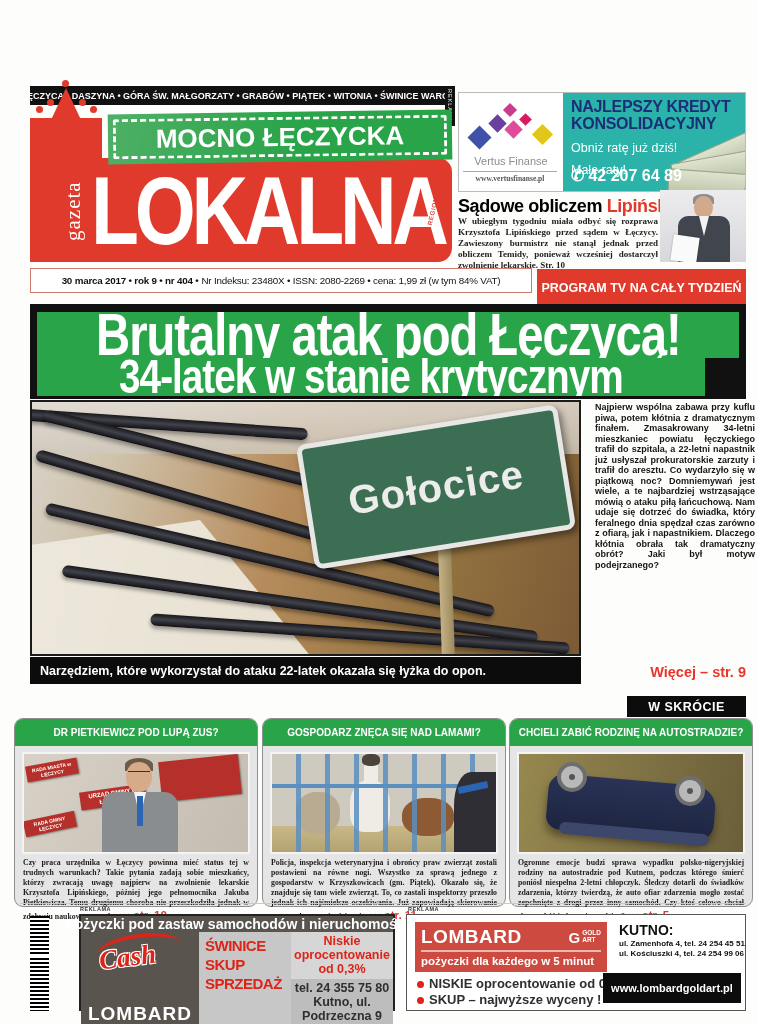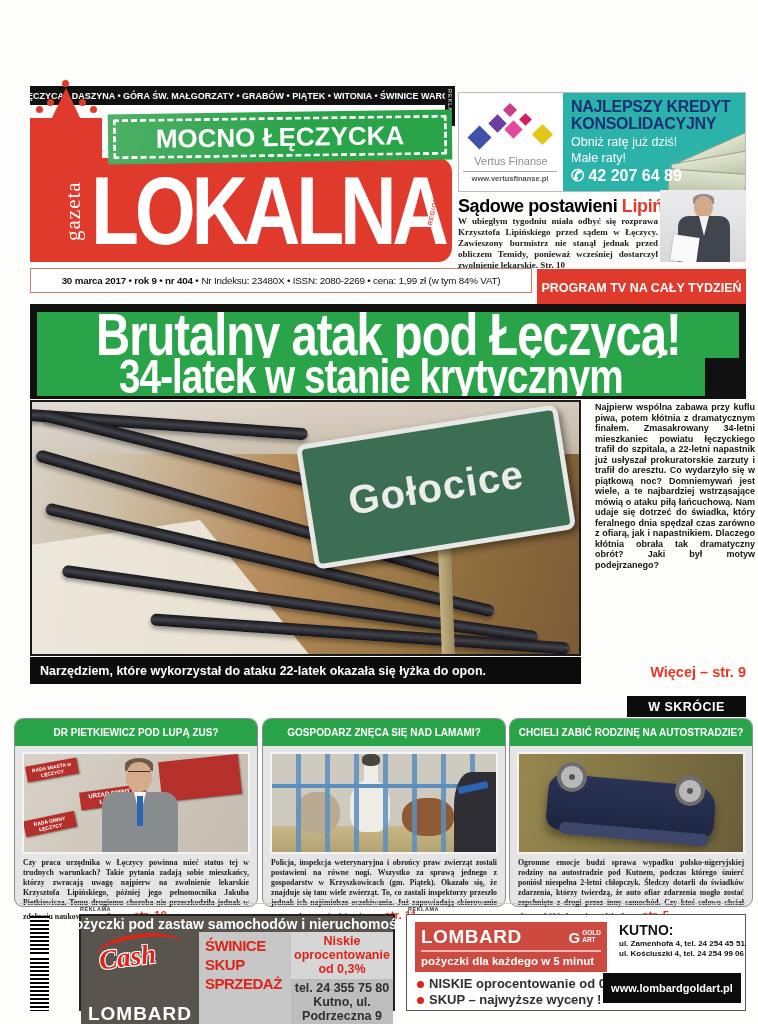--- a/index.html
+++ b/index.html
@@ -30,24 +30,24 @@
     transform:rotate(-0.8deg); display:flex; align-items:center; justify-content:center; }
   .badge-inner { width:334px; height:40px; border:3px dashed #fff; border-radius:3px;
     display:flex; align-items:center; justify-content:center; color:#fff; font-weight:bold; font-size:26px; letter-spacing:0px; white-space:nowrap; }
 
   
   .vertus-ad { left:458px; top:92px; width:288px; height:100px; background:#fff; border:1px solid #b9b9b9; display:flex; }
   .vertus-left { position:relative; width:104px; height:100%; background:#fff; }
   .diamond { position:absolute; width:13px; height:13px; transform:rotate(45deg); }
   .vertus-name { position:absolute; left:0; top:62px; width:100%; text-align:center; color:#8d8d8d; font-size:11px; }
   .vertus-web { position:absolute; left:4px; top:78px; width:94px; border-top:1px solid #aaa; padding-top:2px;
-    font-size:7.5px; font-weight:bold; color:#555; text-align:center; }
+    font-size:7.5px; font-weight:bold; color:#555; text-align:center;font-family:Liberation Serif, serif; }
   .vertus-right { position:relative; flex:1; background:#2bb3aa; padding:6px 8px; overflow:hidden; }
   .vertus-h { color:#1d2e78; font-weight:bold; font-size:16px; line-height:1.05; letter-spacing:-0.3px; }
-  .vertus-sub { color:#fff; font-size:12.5px; margin-top:2px; }
+  .vertus-sub { color:#fff; font-size:12.5px; margin-top:8px; }
   .vertus-phone { position:absolute; left:8px; bottom:6px; color:#fff; font-weight:bold; font-size:16px; display:flex; align-items:center; gap:4px; }
   .money { position:absolute; right:-12px; bottom:-8px; width:95px; height:60px; }
   .bill { position:absolute; width:78px; height:26px; background:linear-gradient(#dfe3cf,#b9c4a6); border:1px solid #9aa486; }
 
   
   .court-title { left:458px; top:196px; width:230px; font-size:18px; font-weight:bold; letter-spacing:-0.4px; white-space:nowrap; }
   .court-title .red { color:#e03a2c; }
   .court-body { left:458px; top:216px; width:200px; height:50px; font-family:"Liberation Serif", serif;
     font-size:9px; line-height:1.22; font-weight:bold; color:#222; text-align:justify; }
   .court-photo { left:660px; top:190px; width:86px; height:72px; background:linear-gradient(#ececee,#d8d8dc); overflow:hidden; }
@@ -226,21 +226,21 @@
         <div class="bill" style="left:6px;top:32px;transform:rotate(4deg);"></div>
       </div>
       <div class="vertus-phone">
         <span>✆</span>
         <span>42 207 64 89</span>
       </div>
     </div>
   </div>
 
   <div class="abs court-title">
-    <span>Sądowe postawieni </span><span class="red">Lipińskiego</span>
+    <span>Sądowe obliczem </span><span class="red">Lipińskiego</span>
   </div>
   <div class="abs court-body">W ubiegłym tygodniu miała odbyć się rozprawa Krzysztofa Lipińskiego przed sądem w Łęczycy. Zawieszony burmistrz nie stanął jednak przed obliczem Temidy, ponieważ wcześniej dostarczył zwolnienie lekarskie. Str. 10</div>
   <div class="abs court-photo">
     <div class="cp-hair"></div>
     <div class="cp-head"></div>
     <div class="cp-suit"></div>
     <div class="cp-shirt"></div>
     <div class="cp-paper"></div>
   </div>
 

